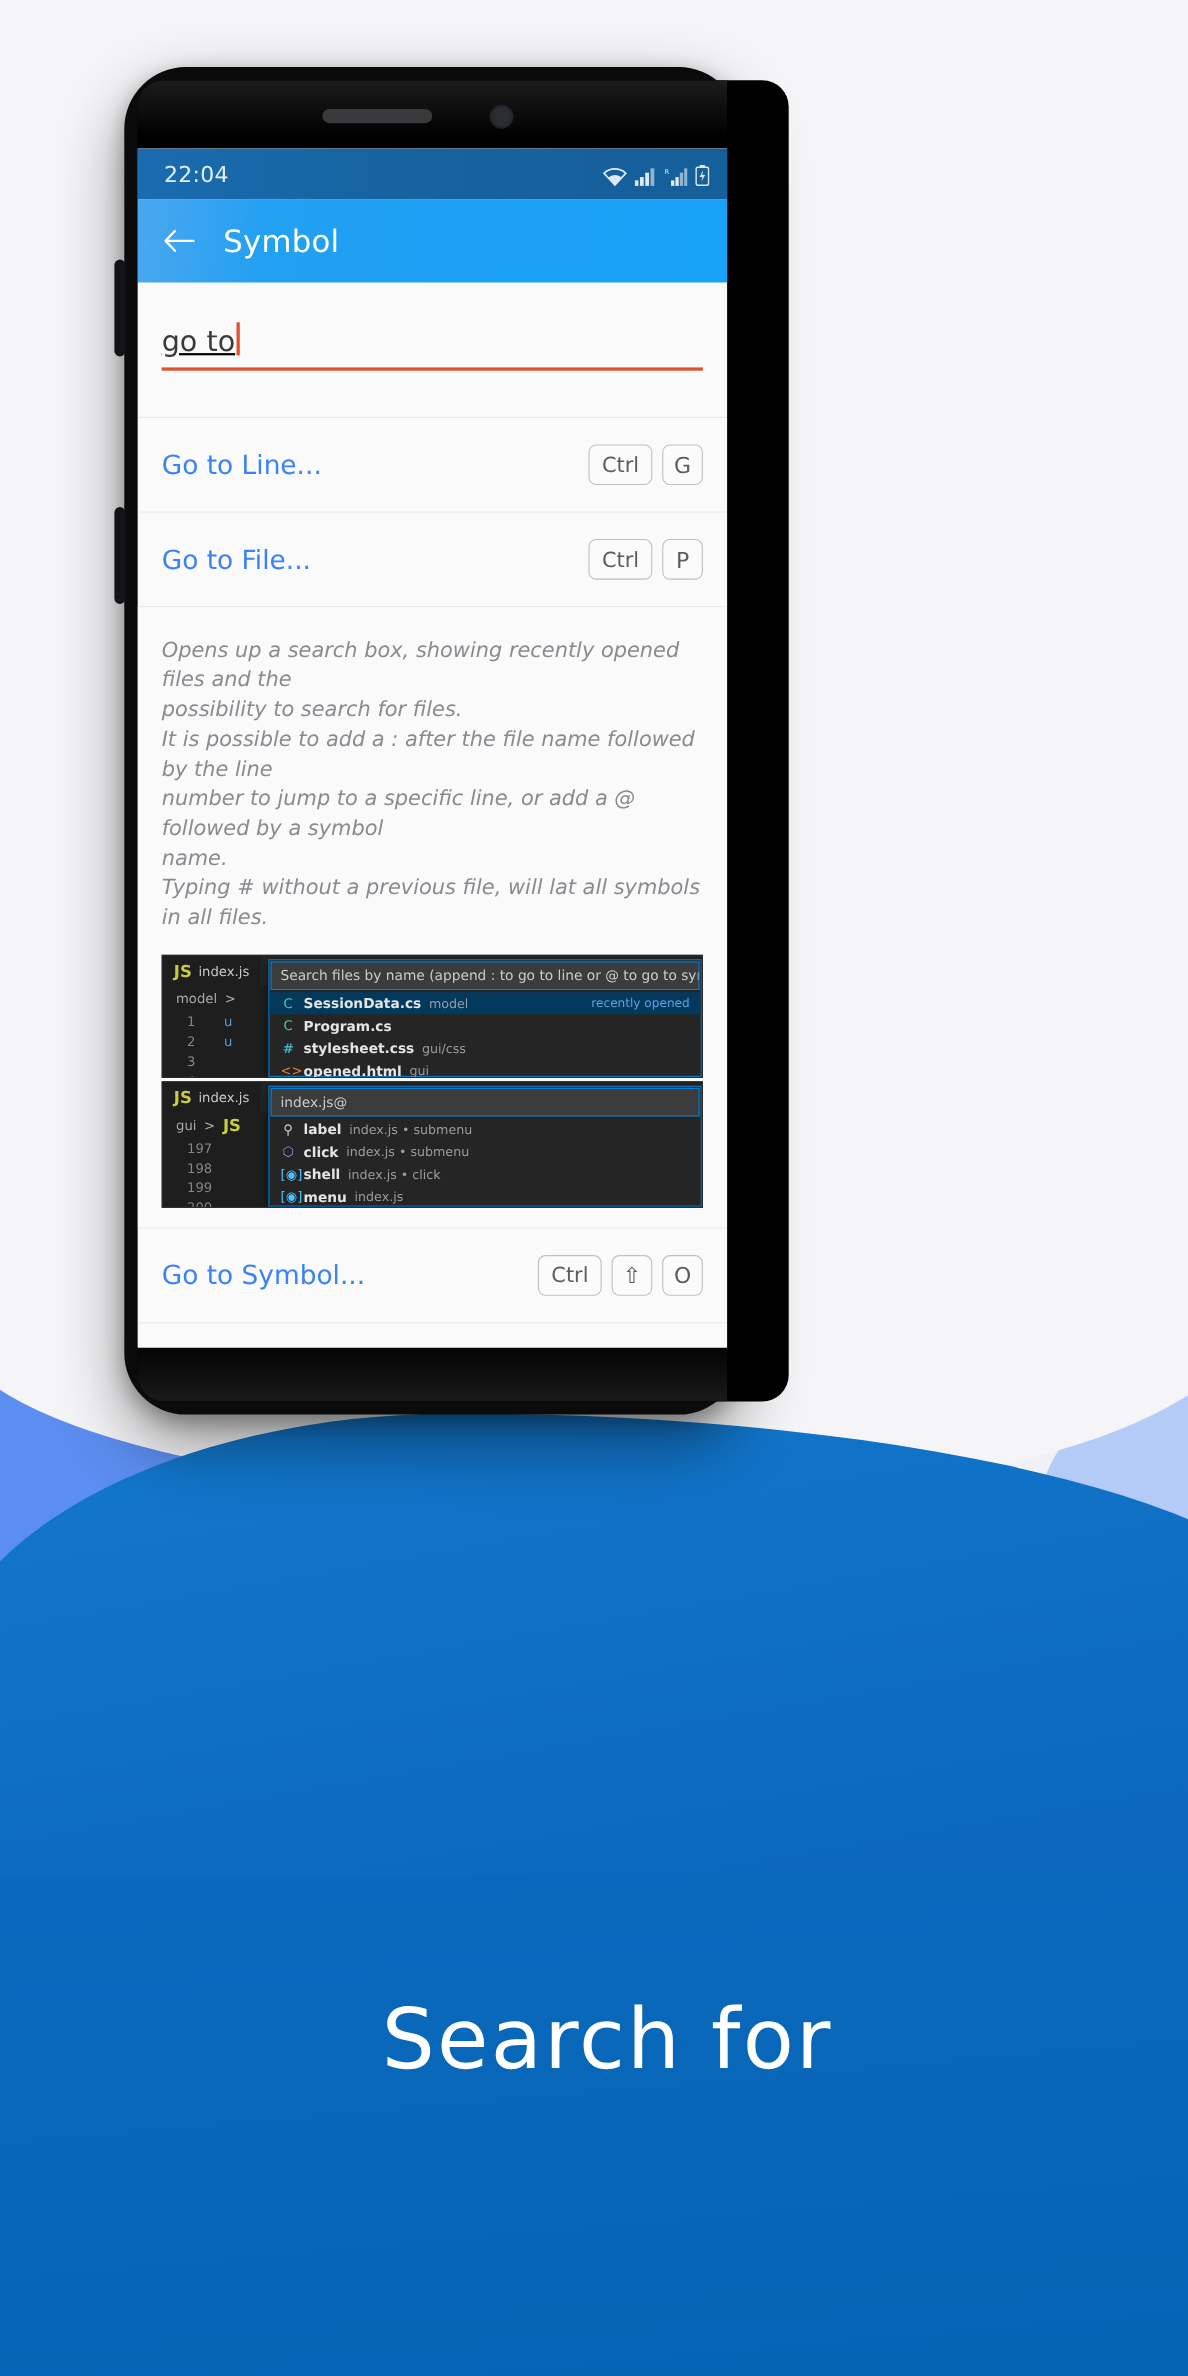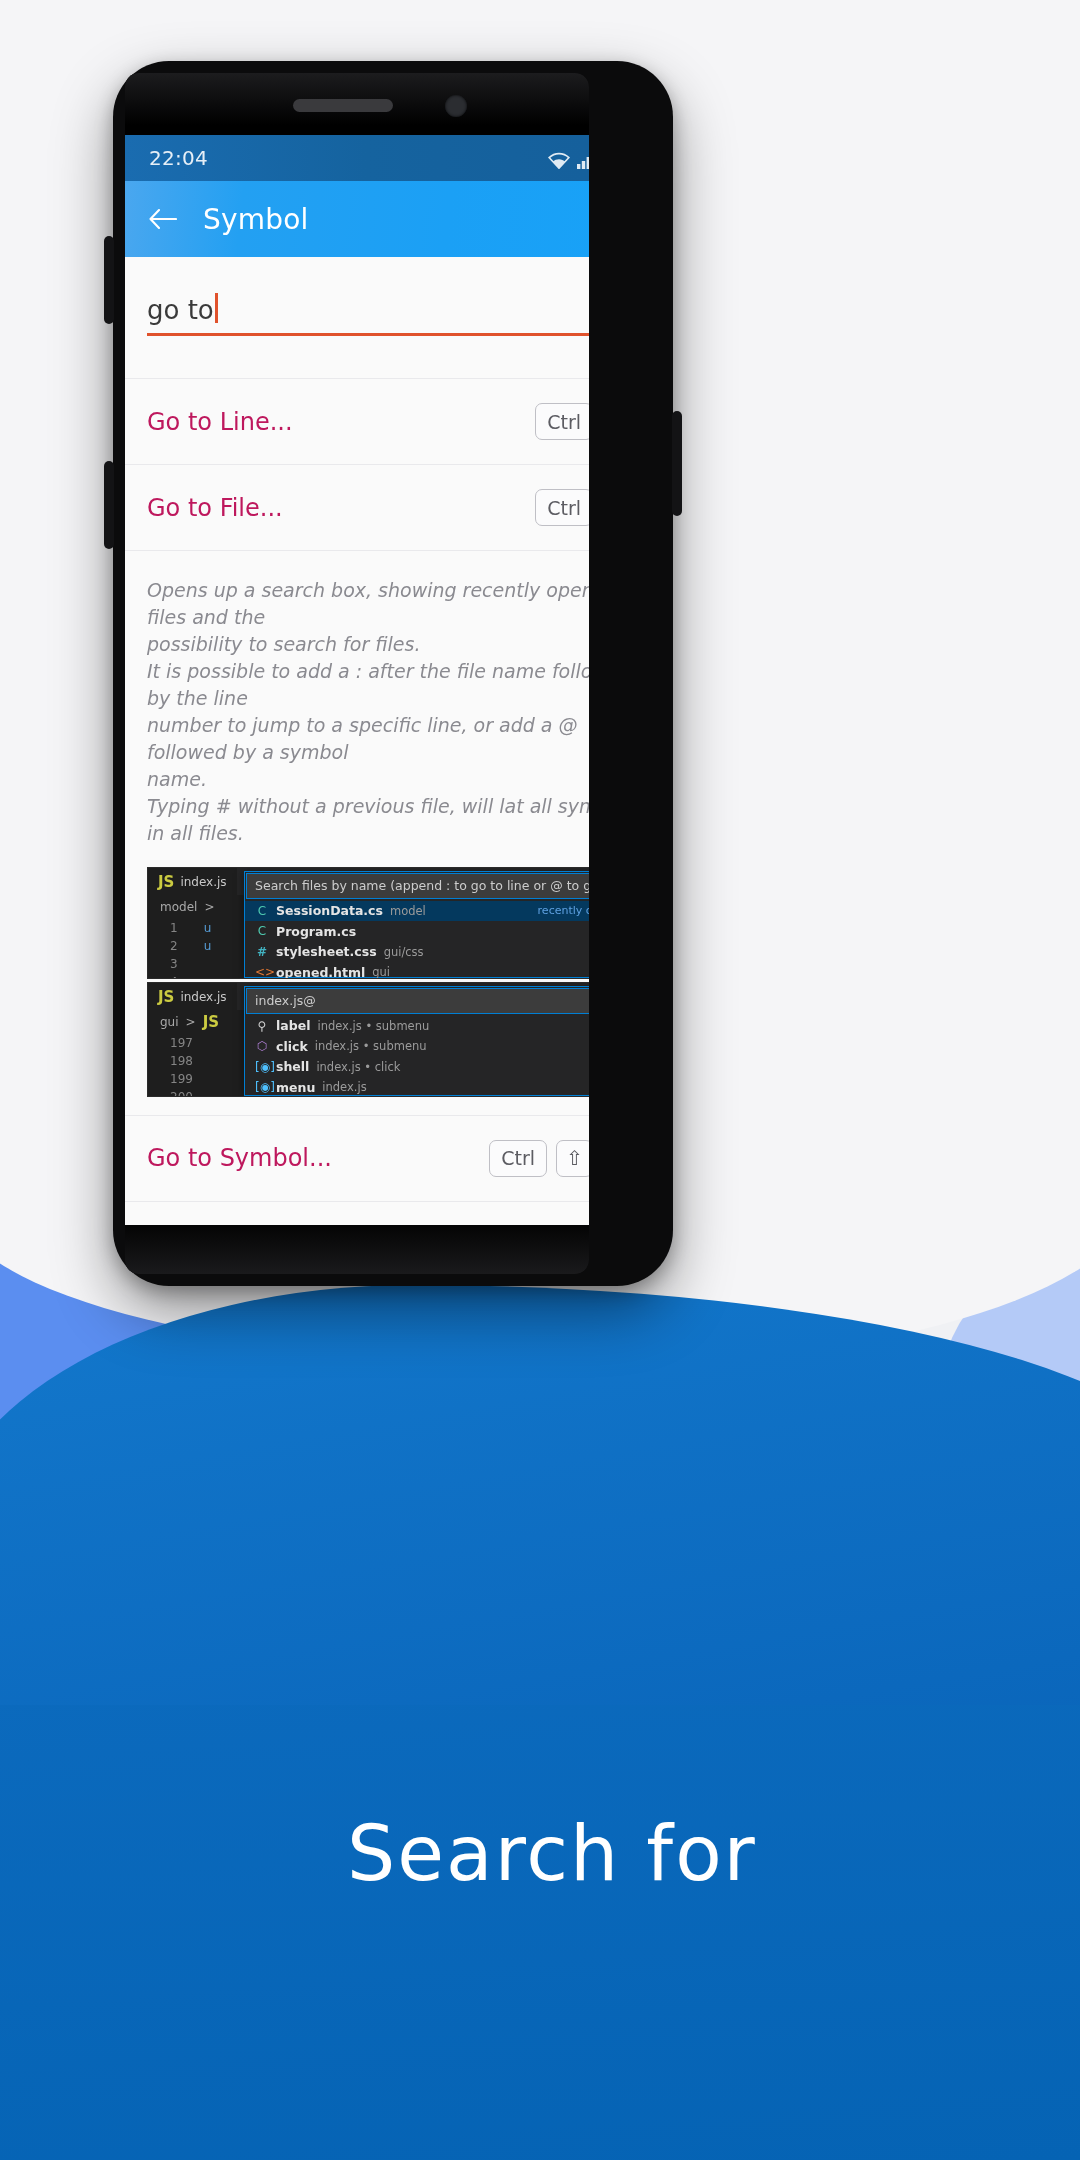--- a/index.html
+++ b/index.html
@@ -74,22 +74,22 @@
   
   .btn-side {
     position: absolute; background: #131315; border-radius: 6px;
   }
   .btn-vol-up   { left: -9px; top: 175px;  width: 10px; height: 88px; }
   .btn-vol-dn   { left: -9px; top: 400px;  width: 10px; height: 88px; }
   .btn-power    { right: -9px; top: 350px; width: 10px; height: 105px; }
 
   .phone-inner {
     position: absolute; left: 12px; top: 12px;
-    width: 464px; height: 1201px;
-    border-radius: 14px;
+    width: 592px; height: 1201px;
+    border-radius: 24px;
     background: #000;
     overflow: hidden;
   }
   
   .bezel-top {
     position: absolute; left: 0; top: 0; width: 536px; height: 74px;
     background: linear-gradient(180deg, #1c1c1e 0%, #000 70%);
   }
   .speaker {
     position: absolute; left: 168px; top: 26px; width: 100px; height: 13px;
@@ -126,40 +126,40 @@
   
   .appbar {
     height: 76px; width: 100%;
     background: linear-gradient(96deg, #4aa7ef 0%, #23a0f2 22%, #1ba0f5 60%, #17a2f8 100%);
     display: flex; align-items: center; gap: 26px;
     padding: 0 22px;
   }
   .appbar-title { color: #fff; font-size: 28px; font-weight: 400; letter-spacing: .2px; }
 
   
-  .searchwrap { background: #fafafa; padding: 32px 22px 16px 22px; }
+  .searchwrap { background: #fafafa; padding: 32px 22px 16px 22px; text-decoration: underline; }
   .searchfield {
     font-size: 26px; color: #3a3a3a; padding-bottom: 8px;
     border-bottom: 3px solid #e0522c;
     position: relative; display: flex; align-items: baseline;
   }
   .caret {
     display: inline-block; width: 3px; height: 30px;
     background: #e0522c; margin-left: 1px; position: relative; top: 4px;
   }
   .search-spacer { height: 26px; background: #fafafa; }
 
   
   .list { background: #fafafa; }
   .row {
     display: flex; align-items: center; justify-content: space-between;
     padding: 0 22px; min-height: 86px;
     border-top: 1px solid #e9e9ec;
   }
-  .row-label { font-size: 24px; color: #be185d; font-weight: 400; }
+  .row-label { font-size: 24px; color: #3b82f6; font-weight: 400; }
   .keys { display: flex; align-items: center; gap: 9px; text-align: right; }
   .key {
     border: 1.5px solid #bfbfc5; border-radius: 7px;
     background: #fbfbfc;
     min-width: 44px; height: 37px;
     display: flex; align-items: center; justify-content: center;
     font-size: 19px; color: #5c5c62; padding: 0 11px;
   }
   .key.sq { min-width: 37px; padding: 0 6px; font-size: 20px; }
 

